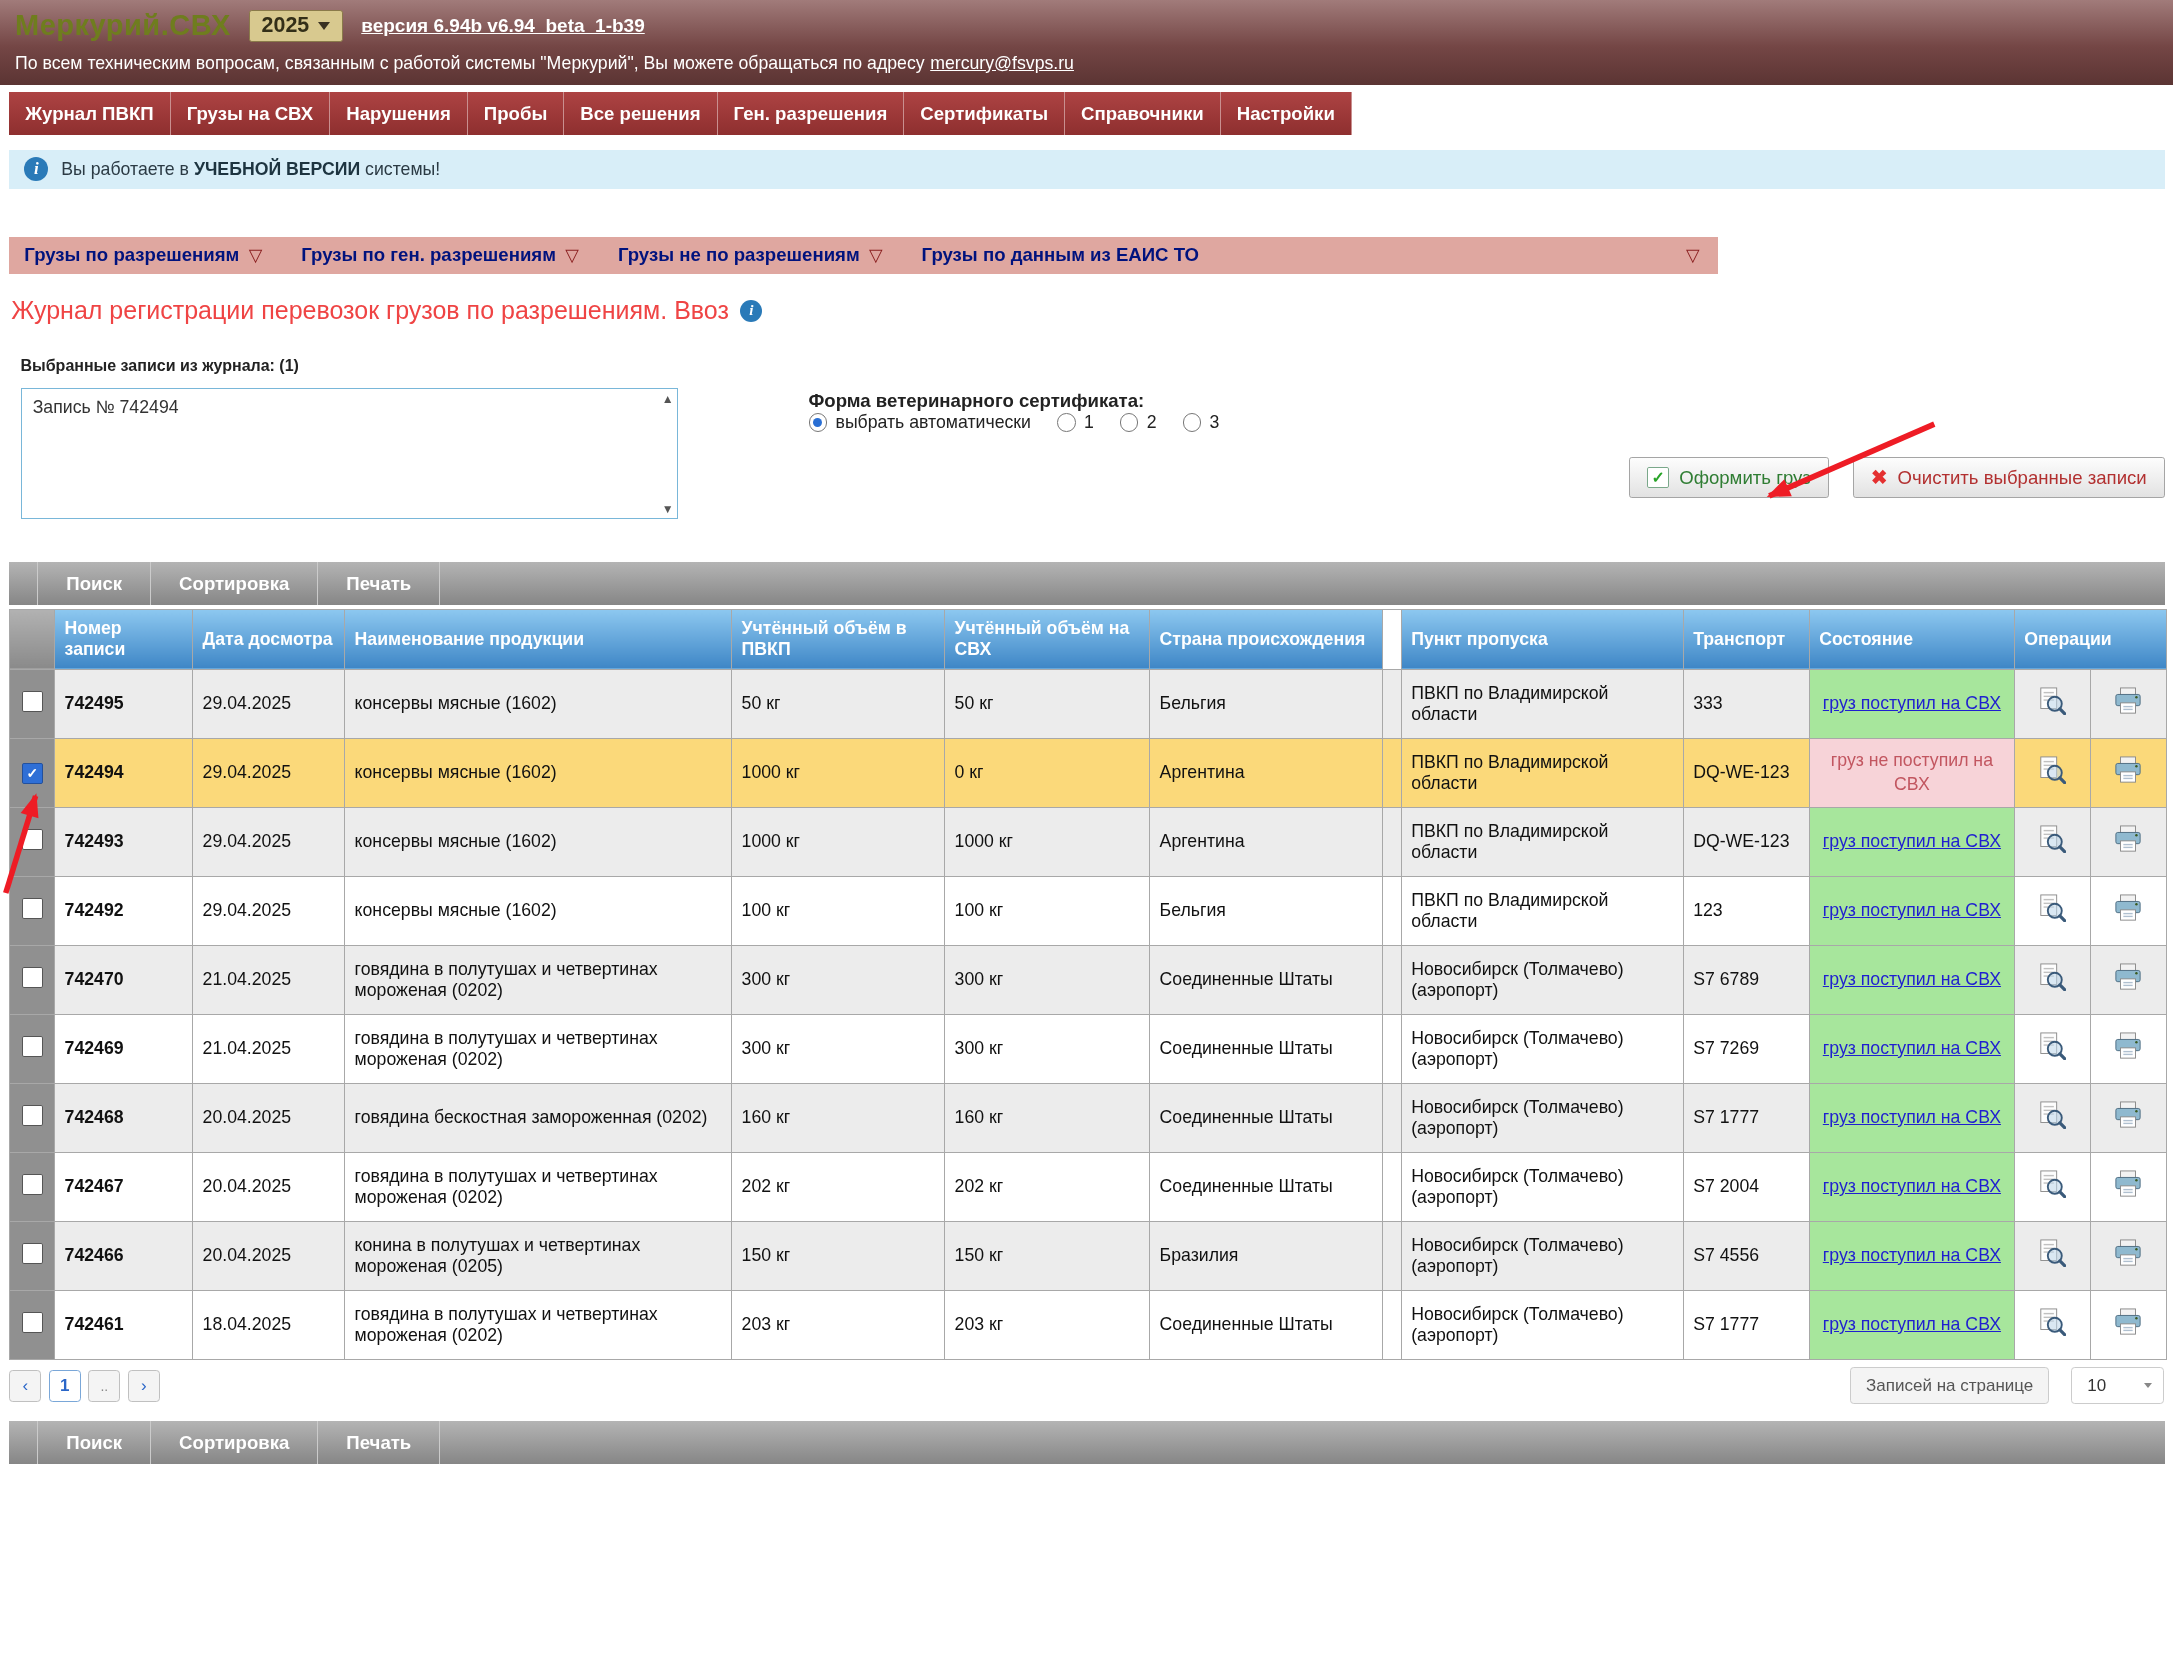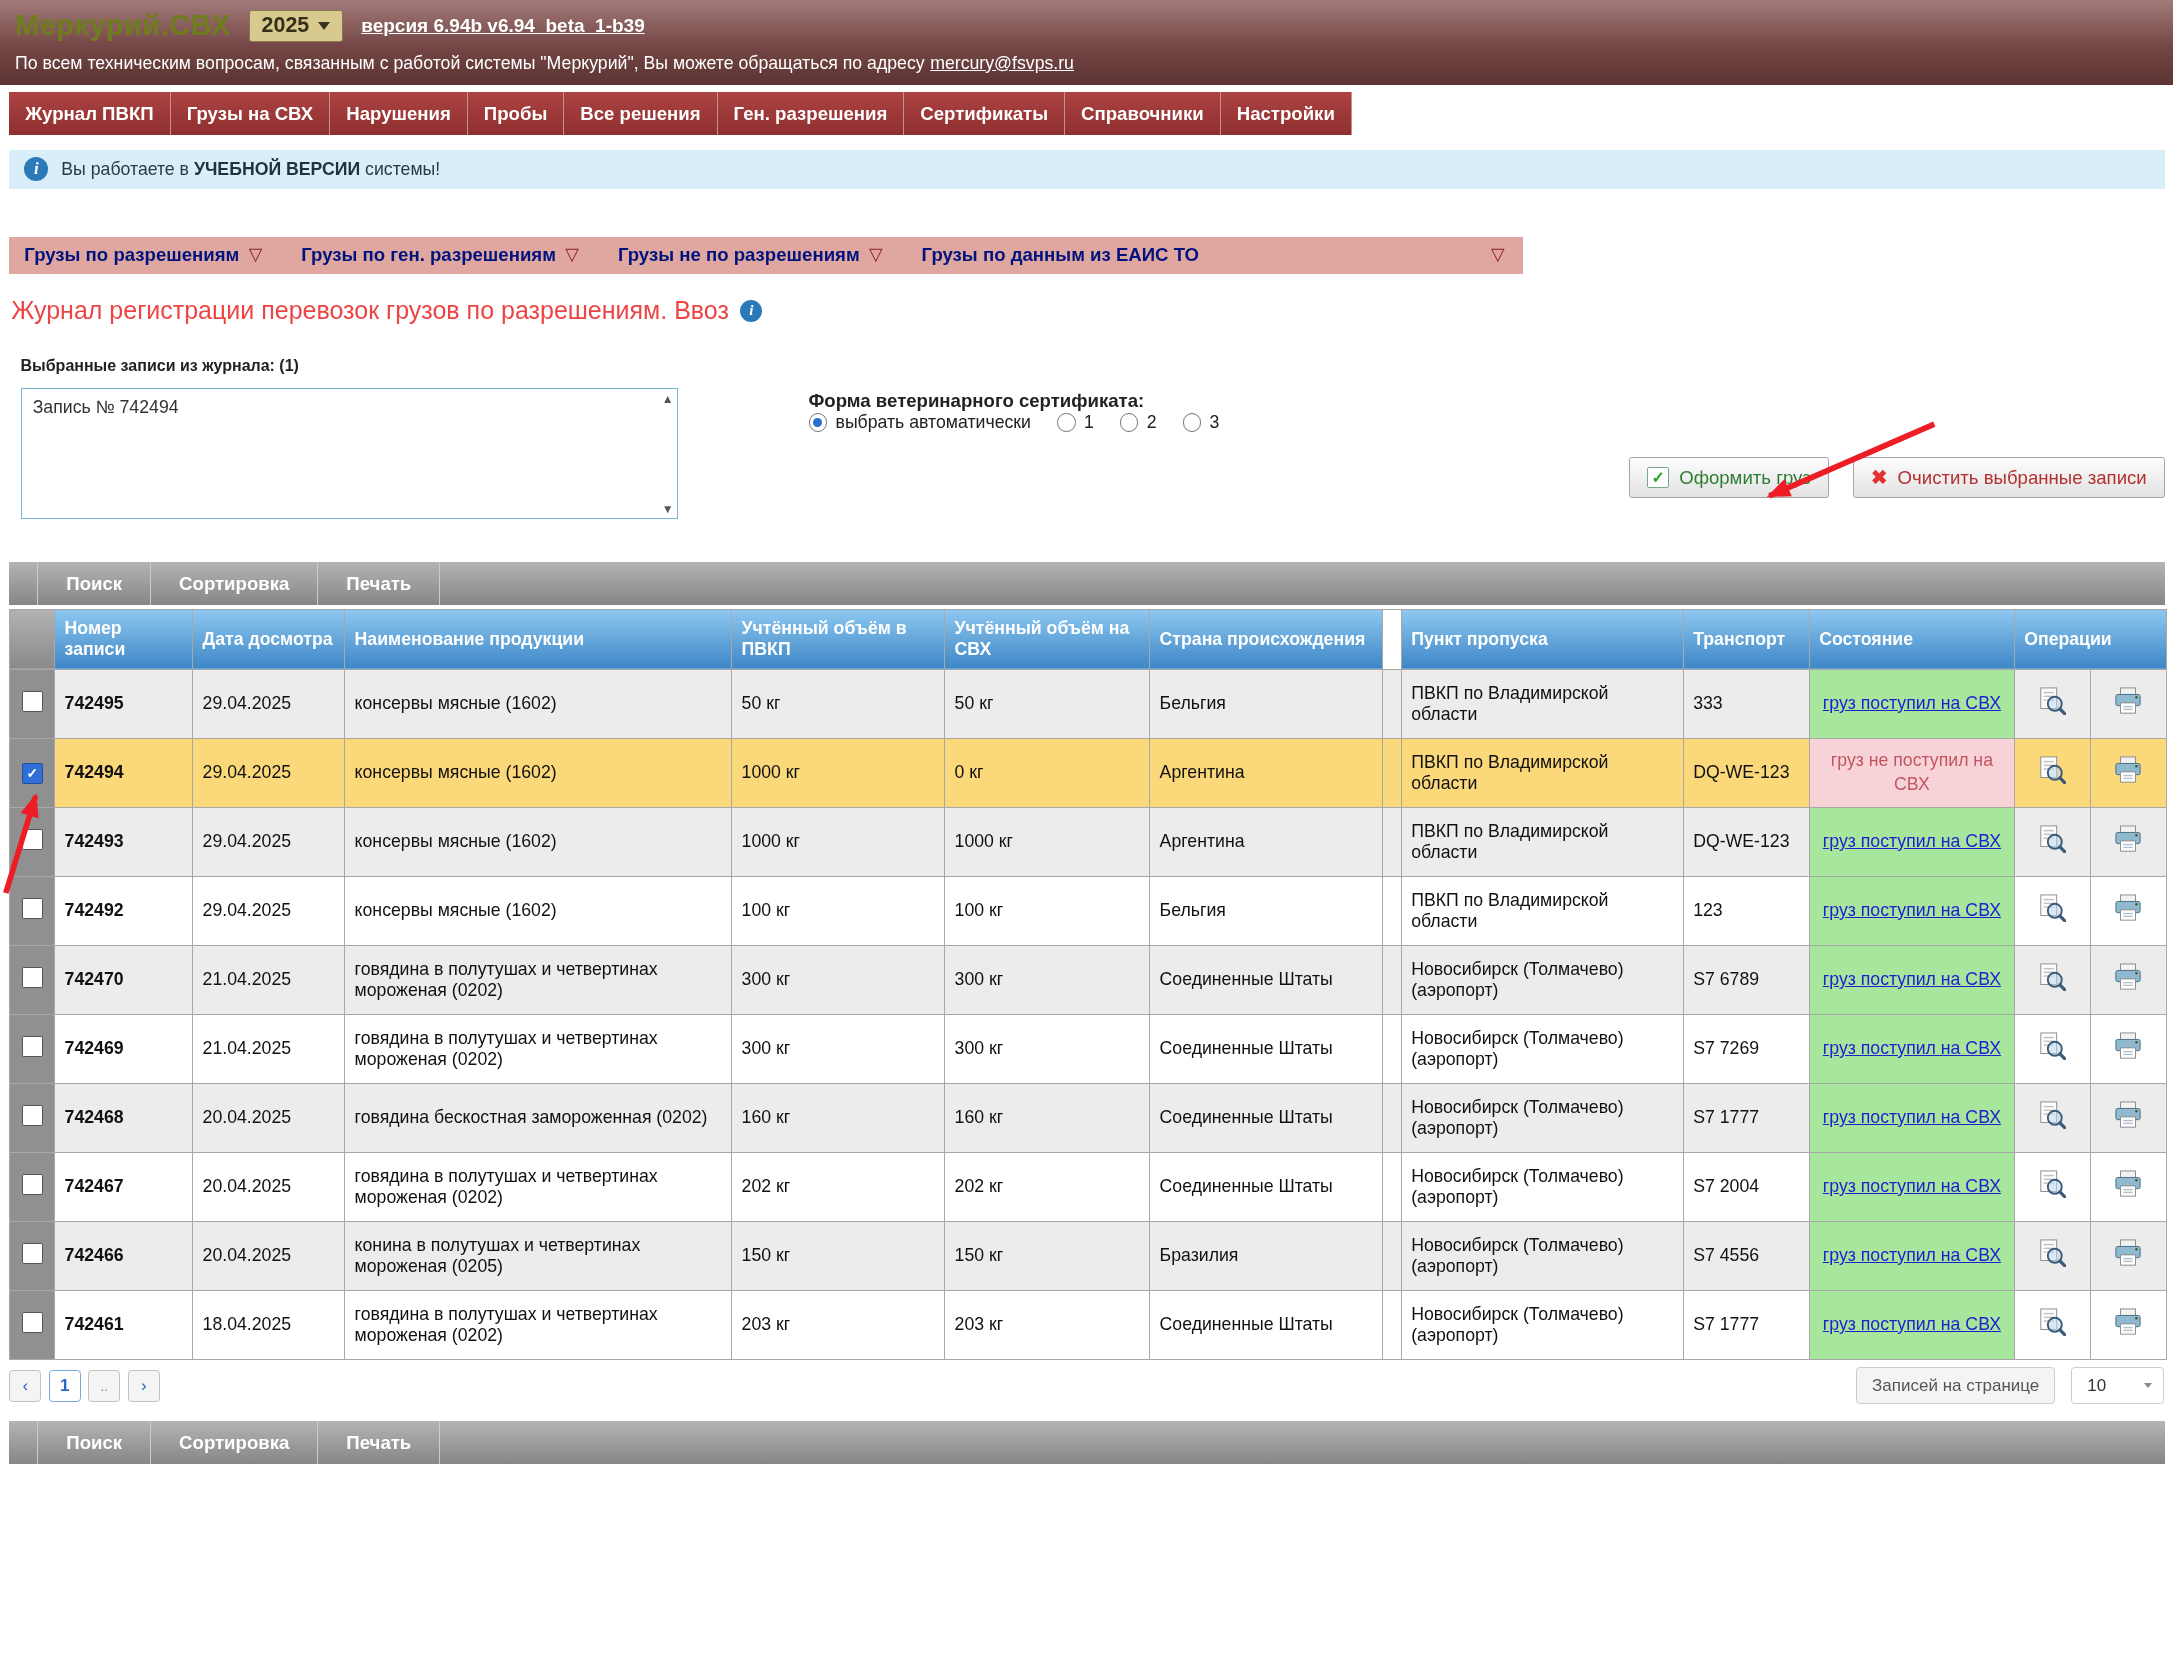--- a/index.html
+++ b/index.html
@@ -24,21 +24,21 @@
   .nav-tabs { display:flex; margin:7.5px 0 0 9.3px; }
   .tab { background:linear-gradient(#ad4343,#8e2f2f); color:#fff; font-weight:bold; font-size:18.6px; padding:10.3px 16px; border-right:1.9px solid #c98f8f; white-space:nowrap; }
 
   
   .banner { margin:15px 9.3px 0; background:#d8eef8; padding:7.5px 15px; font-size:17.7px; color:#2b3a44; display:flex; align-items:center; gap:13px; }
   .info-icon { width:24px; height:24px; min-width:24px; border-radius:50%; background:#2a7ab8; color:#fff; font-weight:bold; font-size:17px; display:inline-flex; align-items:center; justify-content:center; font-family:"Liberation Serif", serif; font-style:italic; }
   .info-icon.small { width:22.4px; height:22.4px; min-width:22.4px; font-size:15px; }
   .banner-text b { color:#1d3440; }
 
   
-  .subnav { margin:48px 9.3px 0; width:1514px; background:#dfa7a0; display:flex; padding:7.5px 15px; }
+  .subnav { margin:48px 9.3px 0; width:1709px; background:#dfa7a0; display:flex; align-items:center; padding:7.5px 15px; }
   .subnav-label { color:#00127d; font-weight:bold; font-size:18.6px; margin-right:9.3px; white-space:nowrap; }
   .subnav-tri { color:#8b2020; font-size:17.7px; margin-right:39px; }
   .subnav-spacer { flex:1; }
   .subnav .subnav-tri:last-child { margin-right:3.7px; }
 
   
   .page-title-row { margin:22.4px 0 0 11.2px; display:flex; align-items:center; gap:11.2px; }
   .page-title { margin:0; font-size:25px; font-weight:normal; color:#ef4444; }
   .sel-label { margin:32px 0 0 20.5px; font-size:16px; font-weight:bold; }
 
@@ -87,21 +87,21 @@
   .state-link { color:#1f1fd0; text-decoration:underline; display:block; text-align:center; line-height:1.35; }
   .state-plain { color:#c25660; display:block; text-align:center; line-height:1.35; }
   .grid td.col-op { text-align:center; padding:3.7px; }
   .op-icon { display:inline-block; }
 
   
   .pag { margin:7.5px 9.3px 0; display:flex; align-items:center; gap:7.5px; width:2155px; }
   .pg-btn { min-width:32px; height:32px; border:0.9px solid #c0c0c0; border-radius:3.7px; background:#f4f4f4; color:#2a66c8; display:inline-flex; align-items:center; justify-content:center; font-size:17px; padding:0 7.5px; }
   .pg-btn.current { background:#fff; border-color:#7aa7d8; font-weight:bold; }
   .pg-btn.ellipsis { color:#888; font-size:14px; }
-  .pag-right { margin-left:auto; display:flex; gap:16px; align-items:flex-end; }
+  .pag-right { margin-left:auto; display:flex; gap:22px; align-items:flex-end; }
   .per-page-label { background:#f4f4f4; border:0.9px solid #ccc; border-radius:3.7px; padding:7.5px 15px; font-size:17px; color:#555; }
   .per-page-select { background:#fff; border:0.9px solid #ccc; border-radius:3.7px; padding:7.5px 11.2px 7.5px 15px; font-size:17px; color:#333; width:93px; display:inline-flex; justify-content:space-between; align-items:center; }
   .pp-caret { width:0; height:0; border-left:4.7px solid transparent; border-right:4.7px solid transparent; border-top:5.6px solid #888; }
 
   
   .annotations { position:absolute; top:0; left:0; pointer-events:none; z-index:40; }
 </style>
 </head>
 <body>
 

